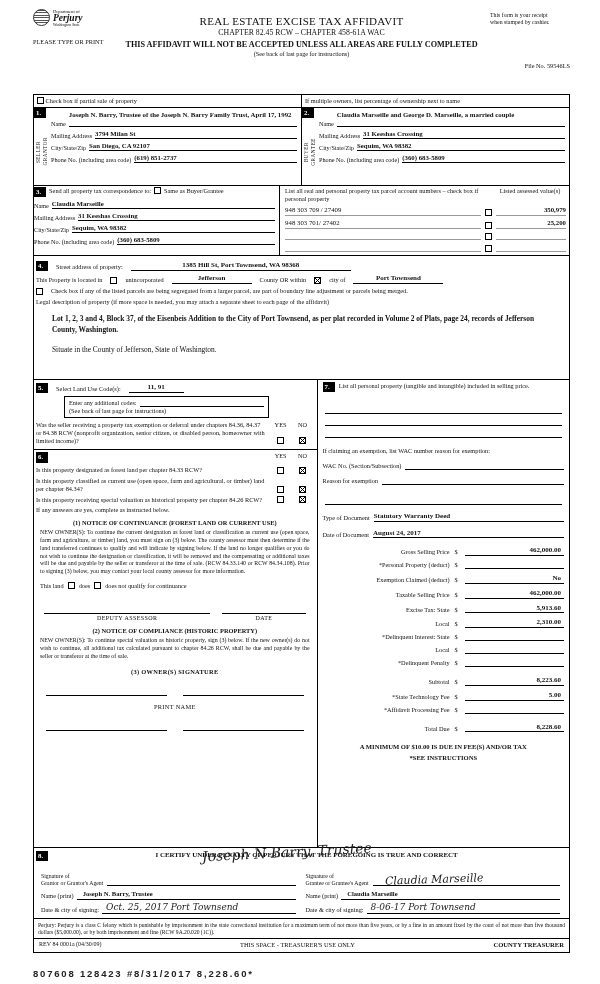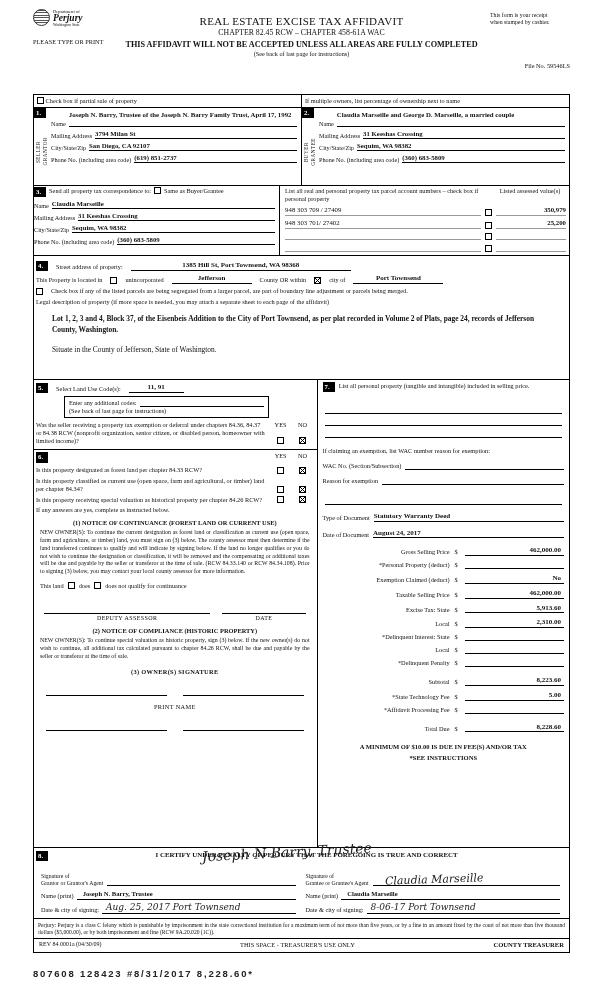--- a/index.html
+++ b/index.html
@@ -505,21 +505,21 @@
             </span>
             <span class="sigline"></span>
           </div>
           <div class="nprow">
             <span>Name (print)</span>
             <span class="npval">Joseph N. Barry, Trustee</span>
           </div>
           <div class="dcrow">
             <span>Date &amp; city of signing:</span>
             <span class="dcval">
-              <span class="dc-hand hand">Aug. 25, 2017  Port Townsend</span>
+              <span class="dc-hand hand">Oct. 25, 2017  Port Townsend</span>
             </span>
           </div>
         </div>
         <div class="scol">
           <div class="sigrow">
             <span class="siglab">
               <span>Signature of</span>
               <span>Grantee or Grantee's Agent</span>
             </span>
             <span class="sigline">

